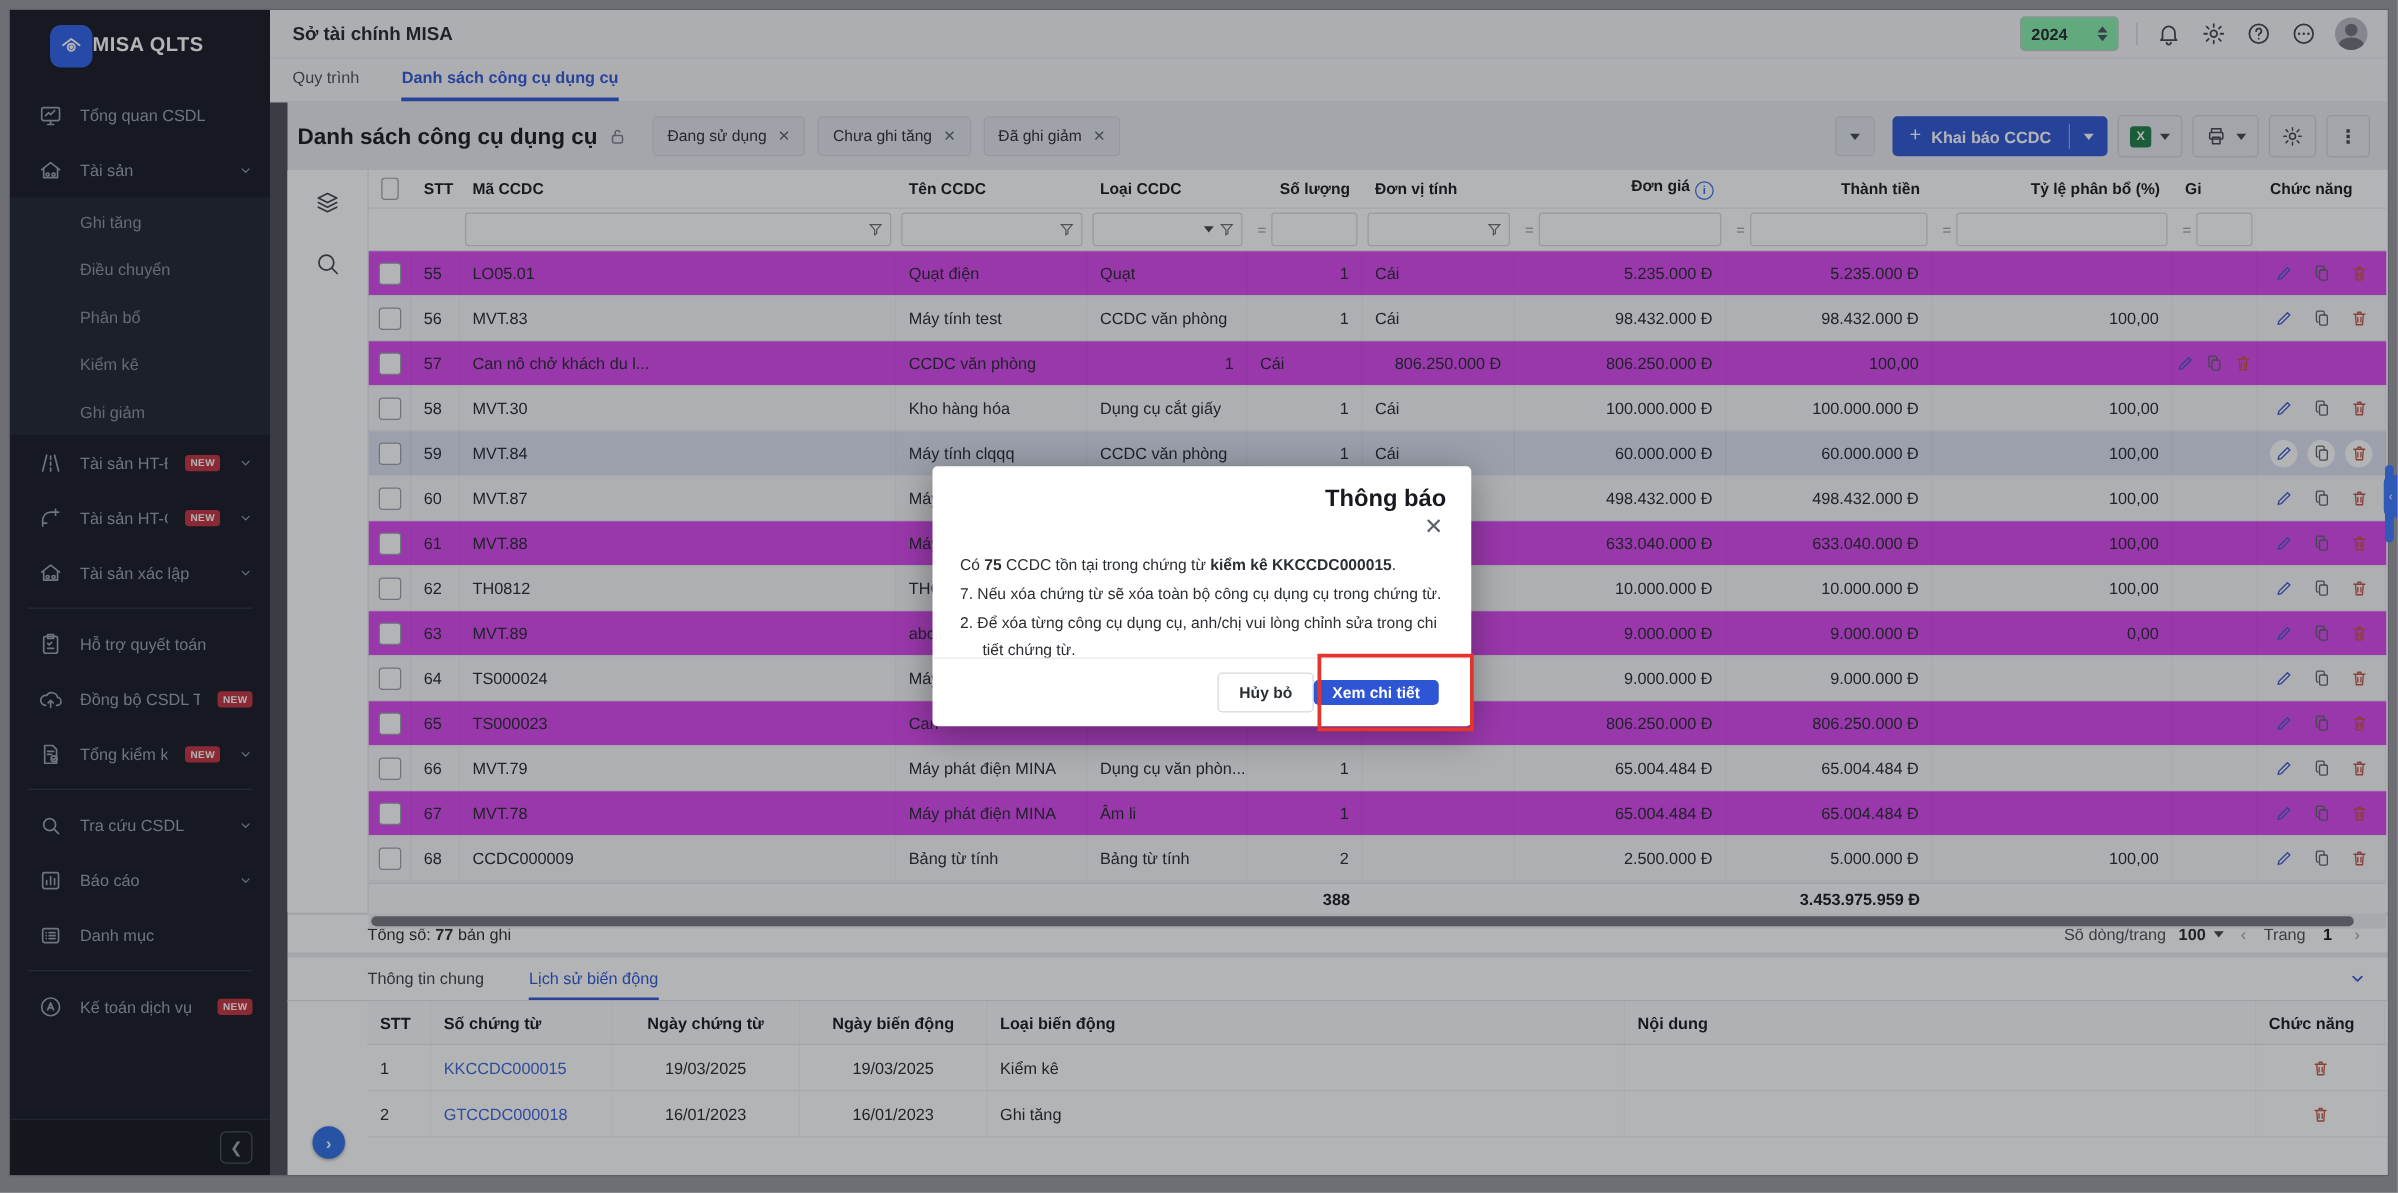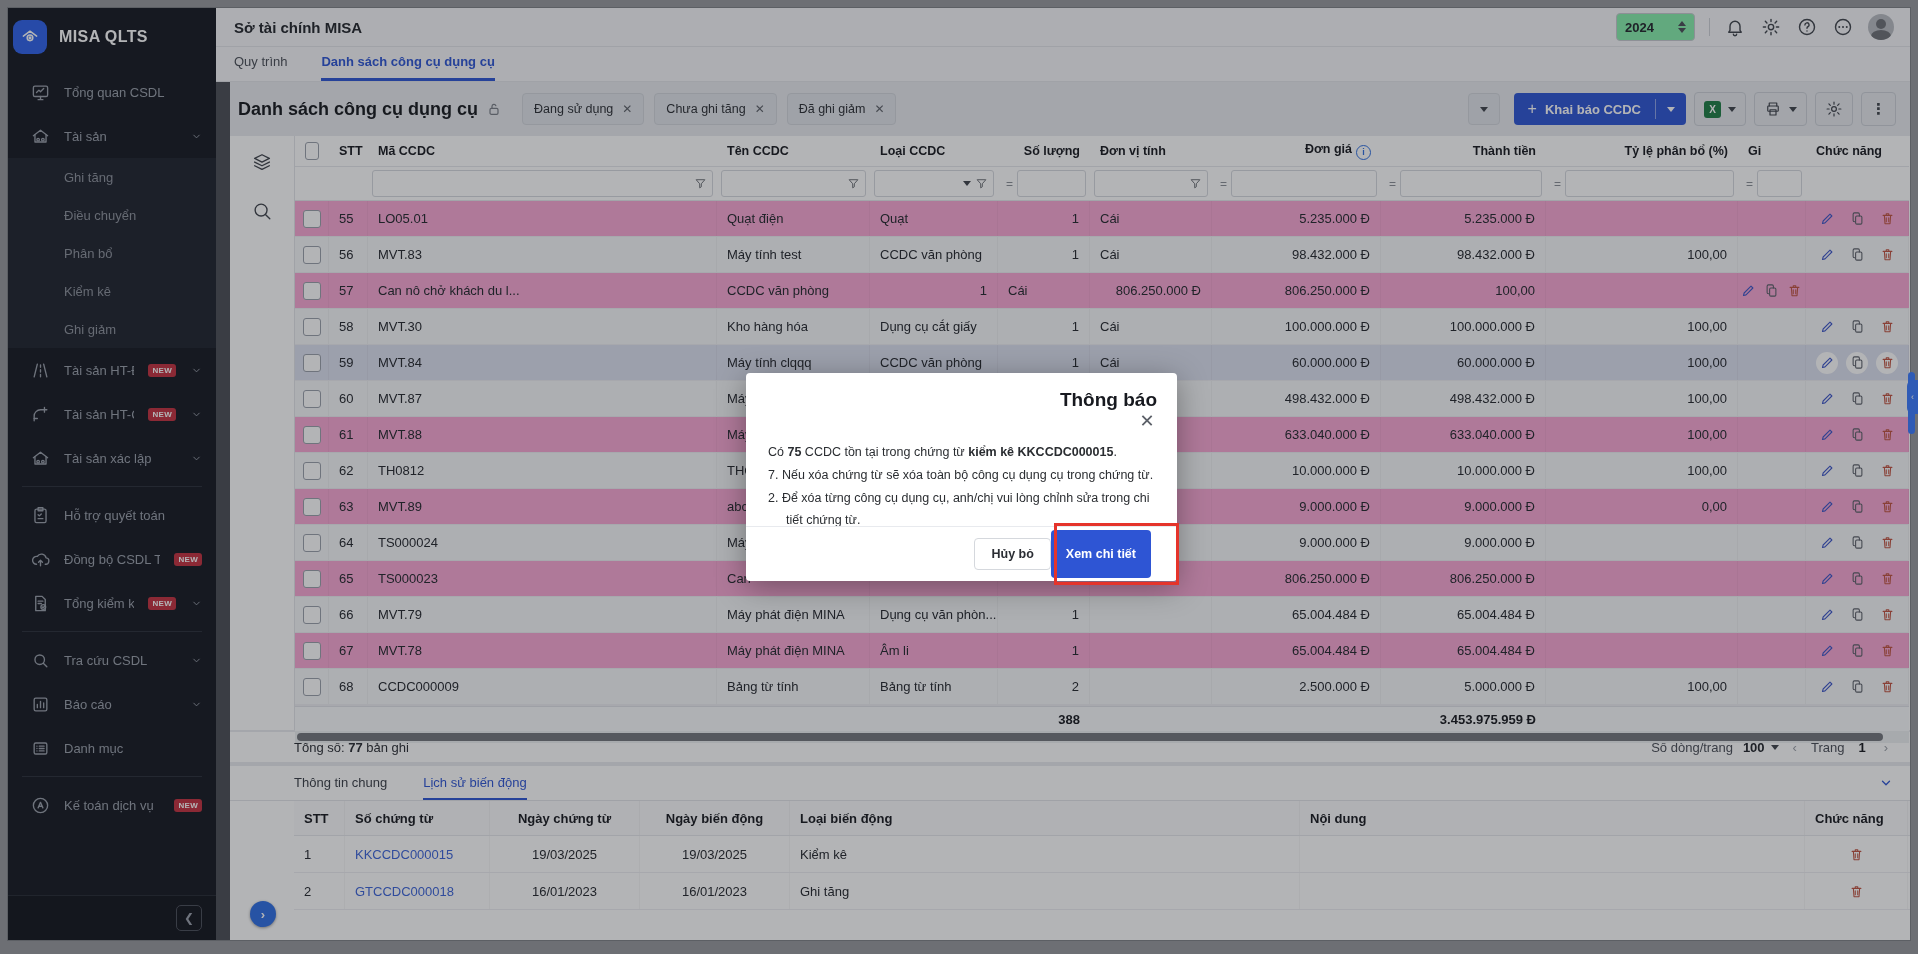--- a/index.html
+++ b/index.html
@@ -1,21 +1,21 @@
 <!DOCTYPE html>
 <html><head>
 <meta charset="utf-8">
 <style>
   html,body{margin:0;padding:0;background:#7d8084;font-family:"Liberation Sans","DejaVu Sans",sans-serif;}
   .stage{position:relative;width:1918px;height:954px;background:#97999d;overflow:hidden;}
   .window{position:absolute;left:8px;top:8px;width:1902px;height:932px;display:flex;background:#e9ebef;box-shadow:0 0 0 1px #7e8185;}
 
   
   .sidebar{width:208px;background:#161922;display:flex;flex-direction:column;flex:none;position:relative;}
-  .brand{height:58px;display:flex;align-items:center;gap:12px;padding:0 5px;flex:none;}
+  .brand{height:58px;display:flex;align-items:center;padding:0 32px;flex:none;}
   .logo{width:34px;height:34px;border-radius:9px;background:#2f62ea;display:flex;align-items:center;justify-content:center;flex:none;}
   .brand-name{color:#fff;font-size:16px;font-weight:bold;letter-spacing:.4px;}
   .snav{flex:1;overflow:hidden;padding-top:4px;}
   .sitem{height:44px;display:flex;align-items:center;gap:14px;padding:0 14px 0 22px;color:#9aa0ab;font-size:13px;cursor:pointer;}
   .sitem .slabel{flex:1;white-space:nowrap;overflow:hidden;}
   .sitem.active{background:#2e55d4;color:#fff;font-weight:bold;}
   .sic{width:20px;height:20px;flex:none;display:flex;align-items:center;justify-content:center;}
   .sic svg{width:19px;height:19px;stroke:currentColor;fill:none;stroke-width:1.7;stroke-linecap:round;stroke-linejoin:round;}
   .chev{width:12px;flex:none;display:flex;align-items:center;justify-content:center;}
   .chev svg{width:11px;height:11px;stroke:currentColor;fill:none;stroke-width:2;stroke-linecap:round;stroke-linejoin:round;}
@@ -83,21 +83,21 @@
   .th.num{text-align:right;}
   .info-i{display:inline-flex;width:13px;height:13px;border:1.5px solid #2f6fe0;border-radius:50%;color:#2f6fe0;font-size:9px;font-weight:bold;align-items:center;justify-content:center;vertical-align:-2px;margin-left:4px;font-style:normal;}
   .filters{display:grid;grid-template-columns:var(--tcols);height:33px;align-items:center;background:#fff;border-bottom:1px solid #e6e8ec;flex:none;}
   .fcell{padding:0 4px;height:25px;display:flex;align-items:center;gap:4px;}
   .fbox{flex:1;height:25px;border:1px solid #d6d9de;border-radius:3px;background:#fff;display:flex;align-items:center;padding:0 5px;gap:4px;min-width:0;}
   .fbox input{flex:1;border:none;outline:none;min-width:0;font-size:12px;background:transparent;}
   .fbox svg{width:13px;height:13px;stroke:#6b6e74;fill:none;stroke-width:1.8;flex:none;}
   .fbox .cdn{width:0;height:0;border-left:4px solid transparent;border-right:4px solid transparent;border-top:5px solid #3f434b;flex:none;}
   .eq{color:#8a8e95;font-size:12px;flex:none;padding-left:4px;}
   .tbody{flex:none;}
-  .trow{display:grid;grid-template-columns:var(--tcols);height:35px;align-items:center;border-bottom:1px solid #edeef2;font-size:13px;color:#24272d;background:#f9a8d4;cursor:pointer;}
+  .trow{display:grid;grid-template-columns:var(--tcols);height:35px;align-items:center;border-bottom:1px solid #edeef2;font-size:13px;color:#24272d;background:#d946ef;cursor:pointer;}
   .trow:nth-of-type(even){background:#f7f8fa;}
   .trow.hl{background:#dde1f0;}
   .td{padding:0 10px;white-space:nowrap;overflow:hidden;text-overflow:ellipsis;height:100%;display:flex;align-items:center;border-right:1px solid rgba(0,0,0,.035);}
   .td.num{justify-content:flex-end;}
   .cb{width:16px;height:16px;border:1.5px solid #9aa0ab;border-radius:3px;background:#fff;display:block;cursor:pointer;}
   .td.c-check{justify-content:center;padding:0;}
   .td.c-actions{justify-content:center;gap:8px;overflow:visible;}
   .ibtn{width:22px;height:22px;display:flex;align-items:center;justify-content:center;border-radius:50%;cursor:pointer;}
   .trow.hl .ibtn{background:#fff;}
   .ibtn svg{width:15px;height:15px;fill:none;stroke-width:1.7;stroke-linecap:round;stroke-linejoin:round;}
@@ -137,21 +137,21 @@
   
   .dim{position:absolute;inset:0;background:rgba(23,26,33,.33);z-index:50;}
   .modal{position:absolute;left:746px;top:373px;width:431px;height:208px;background:#fff;border-radius:4px;box-shadow:0 6px 30px rgba(0,0,0,.35);z-index:60;font-size:12.5px;color:#2a2d31;}
   .m-head{display:flex;align-items:flex-end;justify-content:space-between;padding:16px 20px 6px 22px;flex-direction:column;}
   .m-title{font-size:19px;font-weight:bold;color:#17191f;}
   .m-close{width:20px;height:20px;display:flex;align-items:center;justify-content:center;color:#5c6068;font-size:18px;cursor:pointer;line-height:1;}
   .m-body{padding:4px 20px 0 22px;line-height:22px;}
   .m-item{padding-left:18px;text-indent:-18px;margin-top:1px;}
   .m-foot{position:absolute;left:0;right:0;bottom:0;height:54px;border-top:1px solid #e8eaee;display:flex;align-items:center;justify-content:flex-end;padding-right:26px;}
   .btn-cancel{height:30px;padding:0 16px;border:1px solid #d5d8dd;border-radius:4px;background:#fff;font-size:12.5px;font-weight:bold;color:#2a2d33;display:flex;align-items:center;cursor:pointer;}
-  .btn-confirm{height:48px;padding:0 15px;border-radius:4px;background:#2e55d4;font-size:12.5px;font-weight:bold;color:#fff;display:flex;align-items:center;cursor:pointer;}
+  .btn-confirm{height:20px;padding:0 15px;border-radius:4px;background:#2e55d4;font-size:12.5px;font-weight:bold;color:#fff;display:flex;align-items:center;cursor:pointer;}
   .red-annot{position:absolute;left:308px;top:150px;width:119px;height:56px;border:3px solid #e5342b;z-index:70;pointer-events:none;}
 </style>
 </head>
 <body>
 
 <div class="stage">
   <div class="window">
 
     <aside class="sidebar">
       <div class="brand">

